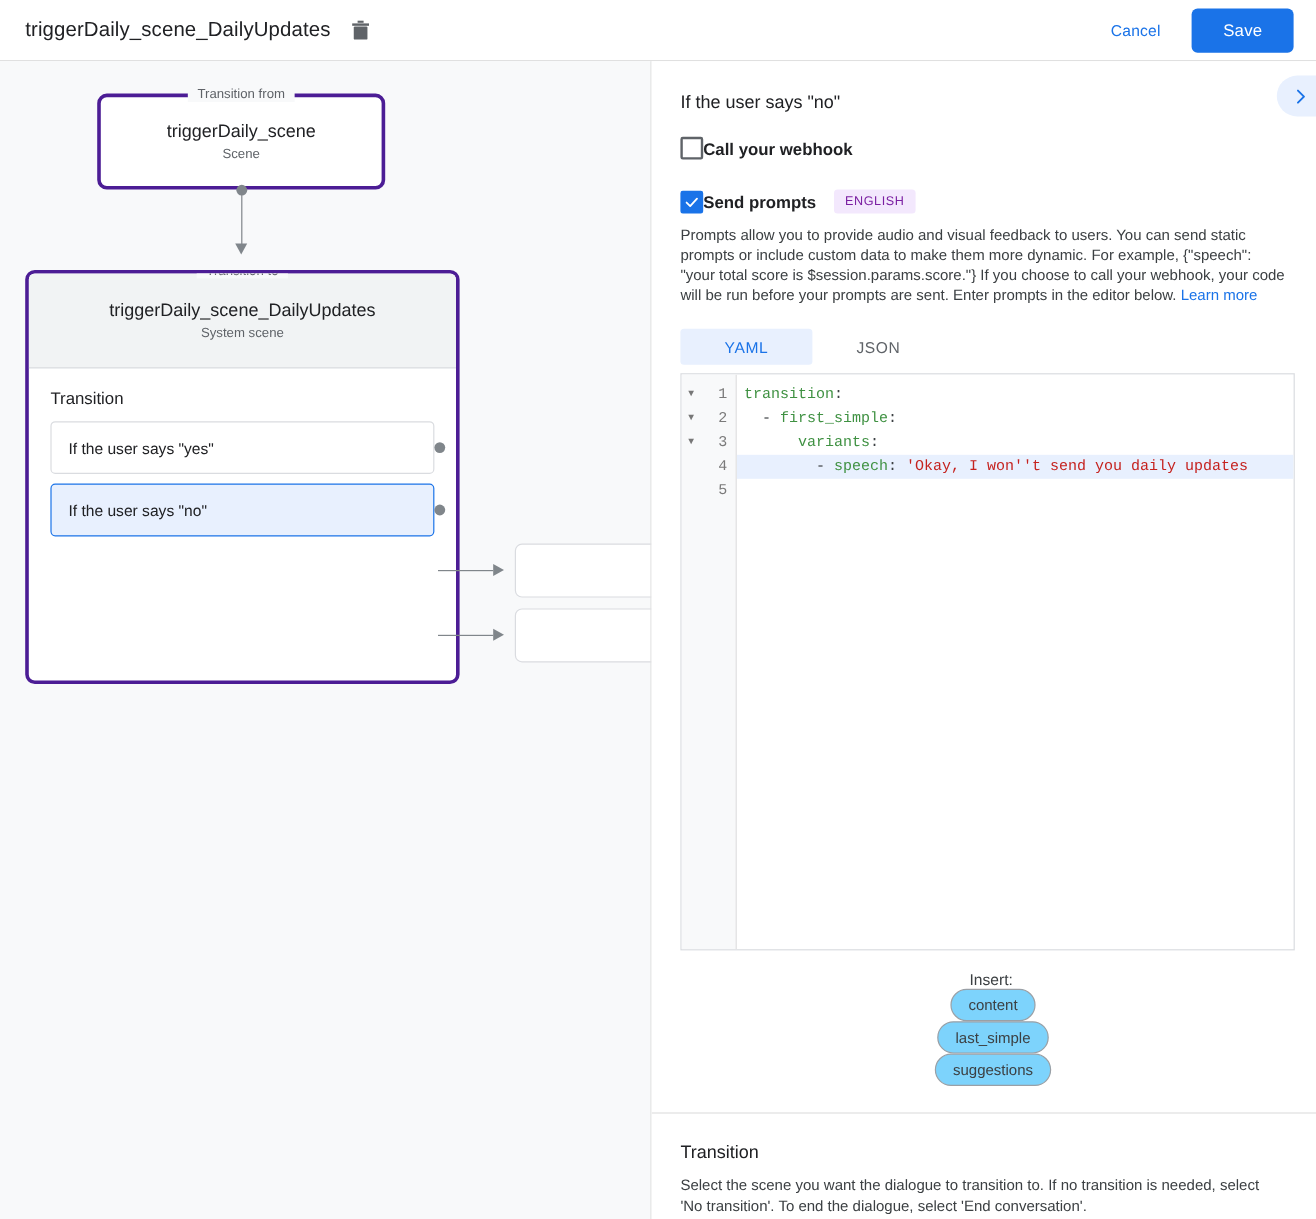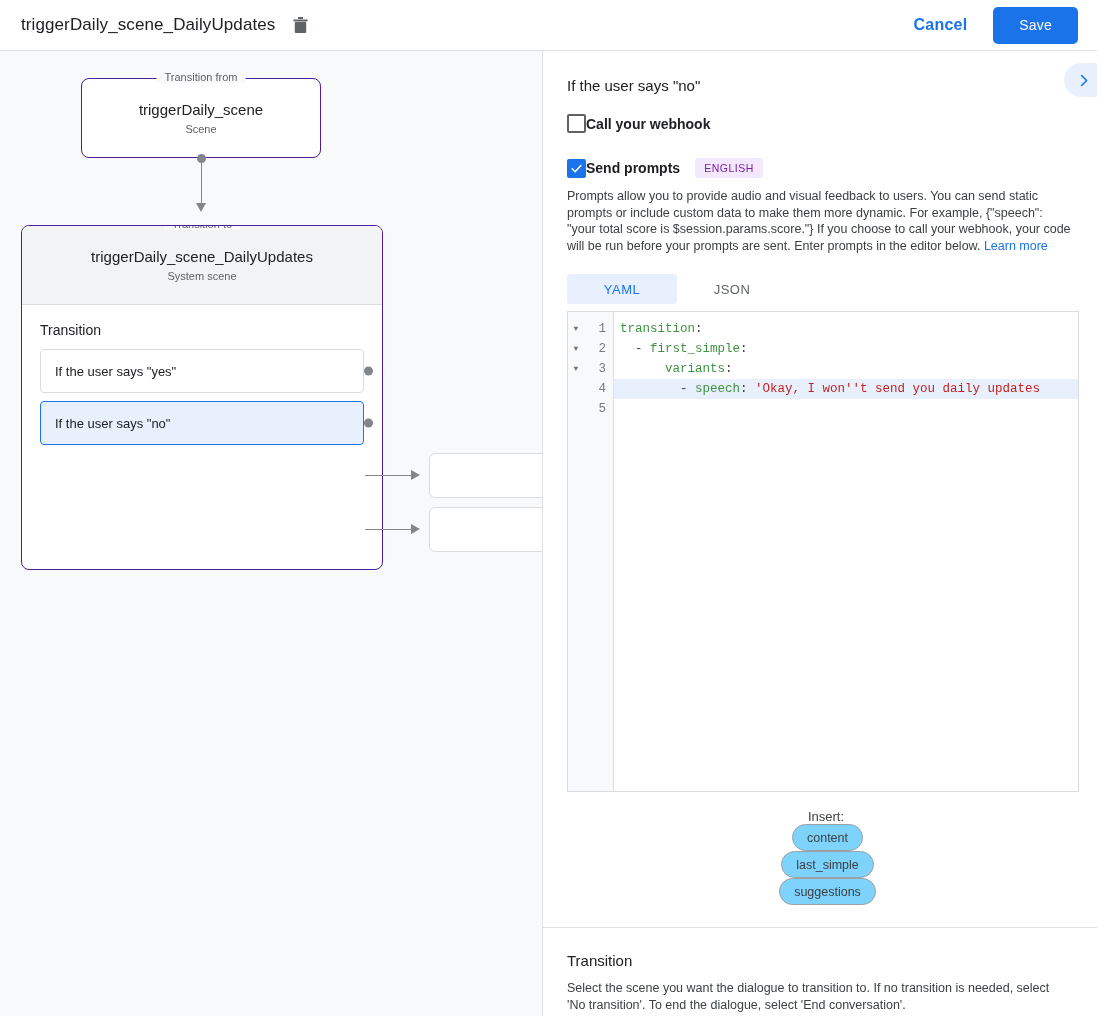--- a/index.html
+++ b/index.html
@@ -23,21 +23,21 @@
     font-size: 17px; color: #202124; font-weight: 400;
     letter-spacing: .1px;
   }
   #delete-icon-btn {
     margin-left: 12px; width: 26px; height: 26px;
     display: flex; align-items: center; justify-content: center;
     cursor: pointer;
   }
   #topbar-spacer { flex: 1 1 auto; }
   #cancel-button {
-    font-size: 16px; color: #1a73e8; font-weight: 700;
+    font-size: 13px; color: #1a73e8; font-weight: 400;
     background: none; border: none; cursor: pointer;
     padding: 8px 14px; letter-spacing: .2px;
   }
   #save-button {
     margin-left: 12px; margin-right: 19px;
     background: #1a73e8; color: #fff;
     font-size: 14px; font-weight: 500; letter-spacing: .2px;
     border: none; border-radius: 5px;
     padding: 0 26px; height: 37px; cursor: pointer;
     font-family: "Liberation Sans", sans-serif;
@@ -46,21 +46,21 @@
   
   #graph-canvas {
     position: absolute; top: 51px; left: 0;
     width: 543px; height: 965px;
     background: #f8f9fa;
     overflow: hidden;
   }
 
   .fieldset-card {
     position: absolute;
-    border: 1px solid #4c1d95;
+    border: 3px solid #4c1d95;
     border-radius: 8px;
     background: #fff;
   }
   .fieldset-legend {
     position: absolute; top: -8px; left: 50%;
     transform: translateX(-50%);
     background: #f8f9fa;
     padding: 0 8px;
     font-size: 11px; color: #5f6368;
     white-space: nowrap;

